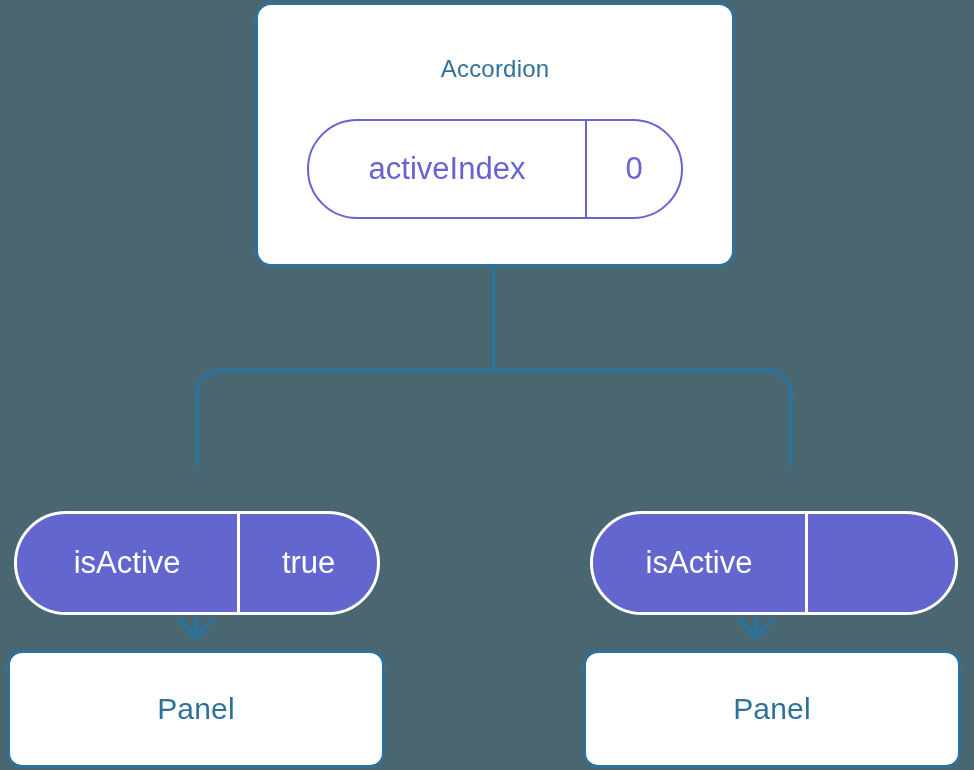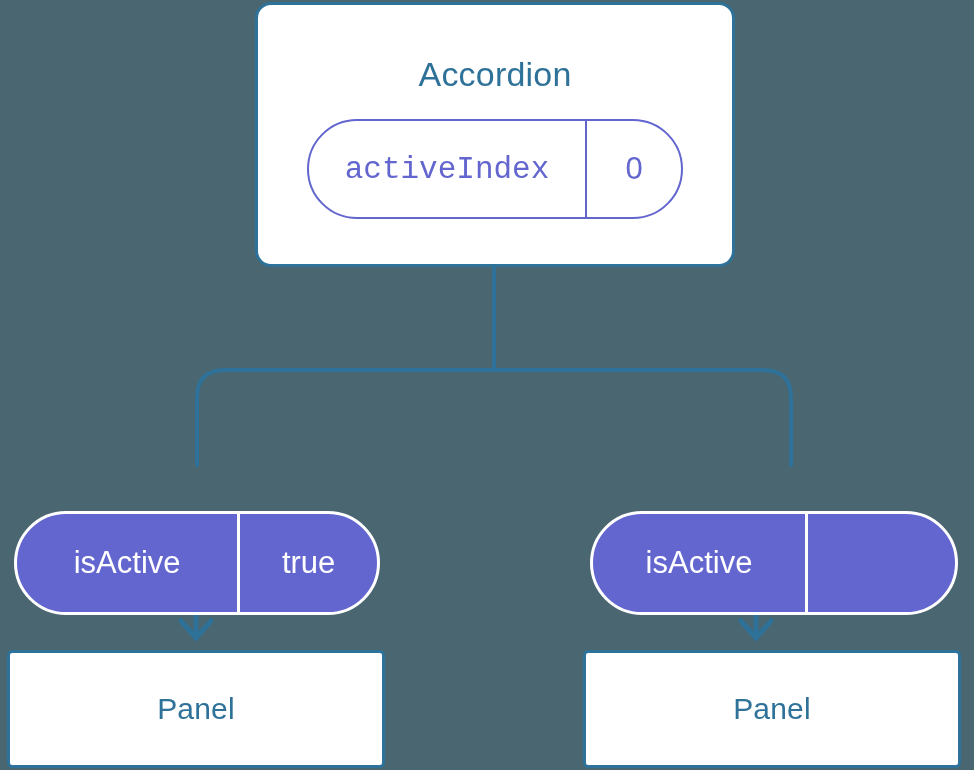--- a/index.html
+++ b/index.html
@@ -36,21 +36,21 @@
     background: #ffffff;
     border: 3px solid #2e7199;
     border-radius: 14px;
     box-sizing: border-box;
     display: flex;
     flex-direction: column;
     align-items: center;
   }
   .card-title {
     color: #2e7199;
-    font-size: 34px;
+    font-size: 24px;
     font-weight: 400;
     letter-spacing: 0.2px;
     white-space: nowrap;
   }
 
   
   #accordion-card {
     left: 255px;
     top: 2px;
     width: 480px;
@@ -59,21 +59,21 @@
     justify-content: flex-start;
   }
   #accordion-card .card-title {
     margin-top: 50px;
   }
 
   
   .panel-card {
     width: 378px;
     height: 118px;
-    border-radius: 5px;
+    border-radius: 15px;
     justify-content: center;
   }
   #panel-left  { left: 7px;   top: 650px; }
   #panel-right { left: 583px; top: 650px; }
   .panel-card .card-title {
     font-size: 30px;
   }
 
   
   .pill {
@@ -119,21 +119,21 @@
     color: #ffffff;
   }
 
   #pill-active-index {
     left: 307px;
     top: 119px;
     width: 376px;
     height: 100px;
     font-size: 31px;
   }
-  #pill-active-index .pill-key { width: 281px; font-family: Liberation Mono, monospace; }
+  #pill-active-index .pill-key { width: 281px; }
   #pill-active-index .pill-val { width: 95px; }
 
   #pill-left {
     left: 14px;
     top: 463px;
     width: 366px;
     height: 104px;
     font-size: 31px;
   }
   #pill-left .pill-key { width: 227px; }

